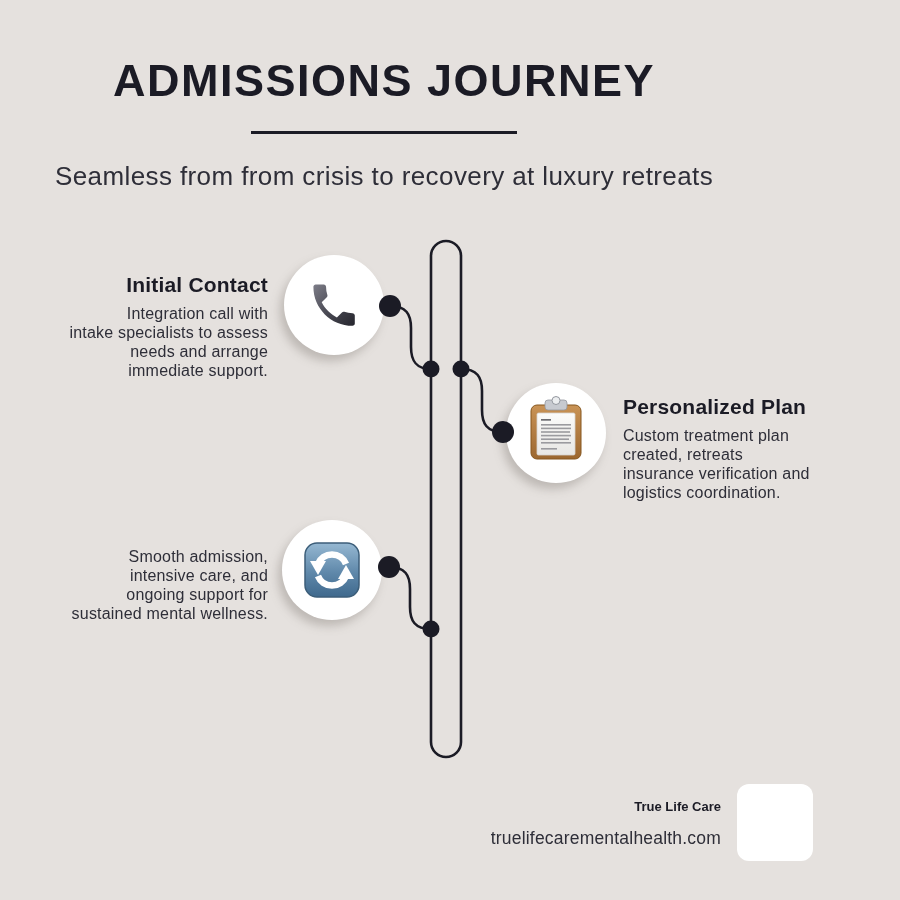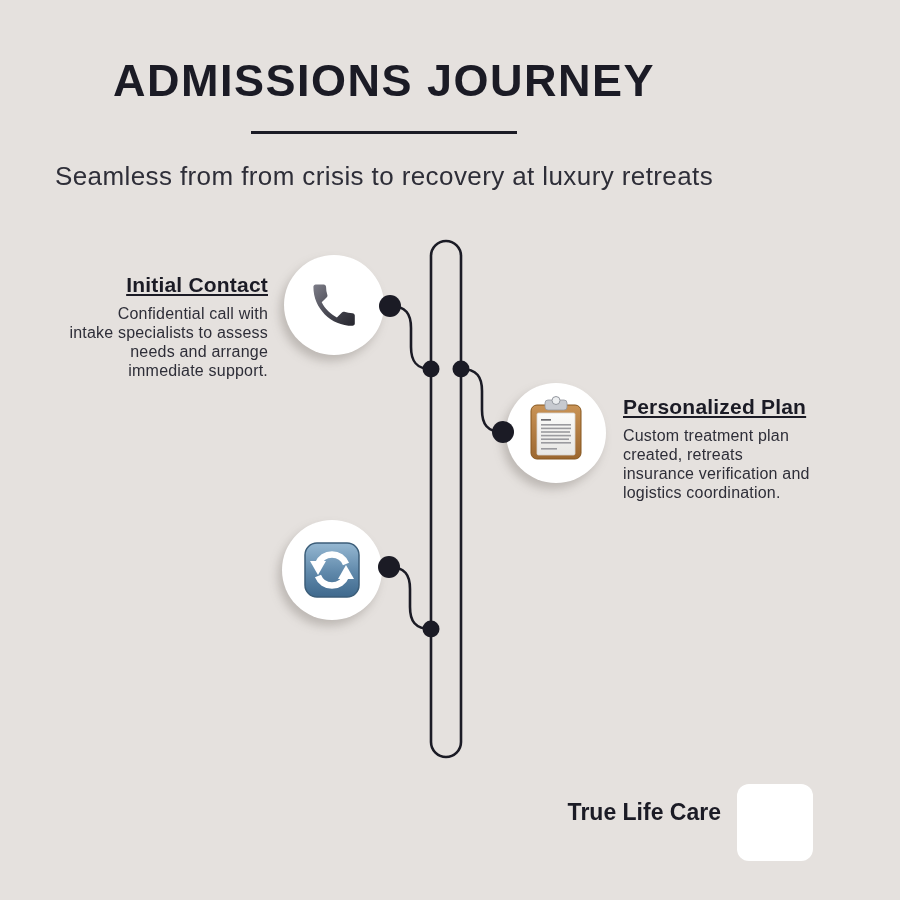--- a/index.html
+++ b/index.html
@@ -29,34 +29,34 @@
   }
 
   
   .timeline-svg{position:absolute;left:0;top:0;width:900px;height:900px;}
   .track,.curve{fill:none;stroke:var(--ink);stroke-width:2.6px;}
   .node{fill:var(--ink);}
   .bubble{fill:#ffffff;filter:drop-shadow(-4px 6px 5px rgba(70,62,55,.25));}
 
   
   .step{position:absolute;}
-  .step h2{margin:0;font-size:21px;font-weight:800;color:var(--ink);letter-spacing:.2px;text-decoration:underline;}
+  .step h2{margin:0;font-size:21px;font-weight:800;color:var(--ink);letter-spacing:.2px;}
   .step p{
     margin:7px 0 0 0;font-size:16px;line-height:19px;color:var(--body-text);
     white-space:pre-line;letter-spacing:.2px;
   }
   .step-right-align{text-align:right;}
   .step-left-align{text-align:left;}
   .step-1{left:38px;right:632px;top:273px;}
   .step-2{left:623px;right:74px;top:395px;}
   .step-3{left:18px;right:632px;top:540px;}
 
   
   .footer-text{position:absolute;right:179px;top:799px;text-align:right;}
-  .brand-name{font-size:23px;font-weight:800;color:var(--ink);}
+  .brand-name{font-size:13px;font-weight:800;color:var(--ink);}
   .brand-site{font-size:17.5px;font-weight:400;color:var(--body-text);margin-top:14px;letter-spacing:.2px;}
   .logo-box{
     position:absolute;left:737px;top:784px;width:76px;height:77px;
     background:#ffffff;border-radius:12px;
   }
 </style>
 </head>
 <body>
 
 <div class="canvas">
@@ -131,35 +131,40 @@
       <rect x="305" y="543" width="54" height="54" rx="12" fill="url(#blueGrad)" stroke="#3c5e79" stroke-width="1.5"></rect>
       <path d="M346 564 A15 15 0 0 0 318 564" fill="none" stroke="#ffffff" stroke-width="6.5"></path>
       <polygon points="310,561 326,561 318,575" fill="#ffffff"></polygon>
       <path d="M318 576 A15 15 0 0 0 346 576" fill="none" stroke="#ffffff" stroke-width="6.5"></path>
       <polygon points="338,579 354,579 346,565" fill="#ffffff"></polygon>
     </g>
   </svg>
 
   <div class="step step-1 step-right-align">
     <h2>Initial Contact</h2>
-    <p>Confidential call with
+    <p>Integration call with
 intake specialists to assess
 needs and arrange
 immediate support.</p>
   </div>
 
   <div class="step step-2 step-left-align">
     <h2>Personalized Plan</h2>
     <p>Custom treatment plan
 created, retreats
 insurance verification and
 logistics coordination.</p>
   </div>
 
   <div class="step step-3 step-right-align">
+    <p>Smooth admission,
+intensive care, and
+ongoing support for
+sustained mental wellness.</p>
   </div>
 
   <div class="footer-text">
     <div class="brand-name">True Life Care</div>
+    <div class="brand-site">truelifecarementalhealth.com</div>
   </div>
   <div class="logo-box"></div>
 
 </div>
 
 </body></html>

